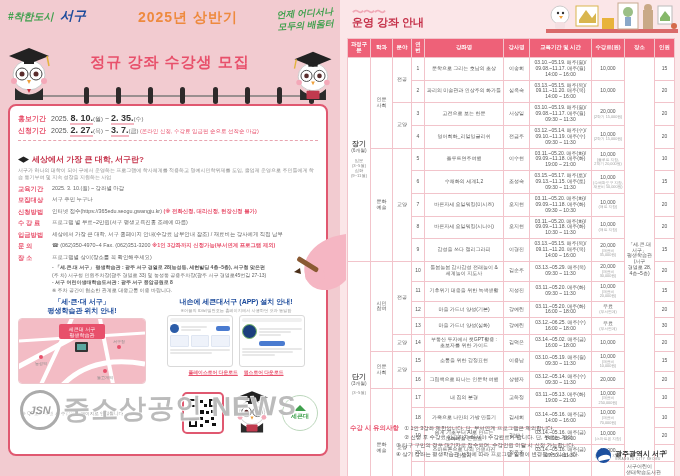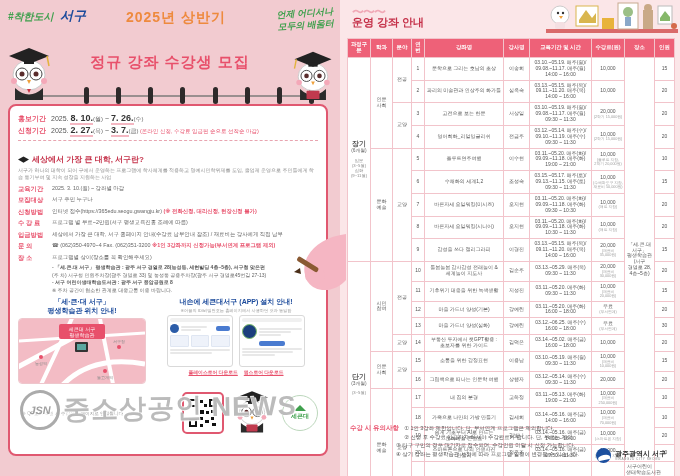--- a/index.html
+++ b/index.html
@@ -4,21 +4,21 @@
 <style>
   html,body{margin:0;padding:0;}
   body{font-family:"Liberation Sans","DejaVu Sans",sans-serif;}
   .page{position:relative;width:680px;height:476px;background:#f2cbd0;overflow:hidden;}
 
   
   .left-panel{position:absolute;left:0;top:0;width:340px;height:476px;}
   .badge{position:absolute;left:8px;top:7px;line-height:1;}
   .badge .hash{font-size:10px;font-weight:bold;font-style:italic;color:#3fa04d;}
   .badge .bname{font-size:13px;font-weight:bold;font-style:italic;color:#1b4a9b;margin-left:2px;margin-top:30px;}
-  .semester{position:absolute;left:0;top:9px;width:352px;text-align:center;font-size:14px;font-weight:bold;color:#ee8a3e;letter-spacing:1px;}
+  .semester{position:absolute;left:12px;top:9px;width:352px;text-align:center;font-size:14px;font-weight:bold;color:#ee8a3e;letter-spacing:1px;}
   .main-title{position:absolute;left:0;top:28px;width:340px;text-align:center;font-weight:bold;color:#1b4a9b;font-size:14px;white-space:nowrap;}
   .main-title .big{font-size:18px;}
   .sub-title{position:absolute;left:0;top:53px;width:340px;text-align:center;font-weight:bold;color:#e8506b;font-size:15px;letter-spacing:1px;}
   .slogan{position:absolute;right:6px;top:8px;text-align:right;color:#3fa04d;font-size:9px;font-weight:bold;font-style:italic;transform:rotate(-4deg);line-height:1.3;}
   .strip-line{position:absolute;left:28px;top:95px;width:288px;height:2px;background:#9a8f8f;border-radius:2px;}
   .strip-ticks{position:absolute;left:84px;top:87px;width:230px;display:flex;justify-content:space-between;}
   .strip-ticks i{width:5px;height:17px;background:#2e2a2a;border-radius:3px;}
 
   .mascot{position:absolute;}
   .mascot.m-left{left:2px;top:44px;}
@@ -176,21 +176,21 @@
         <circle cx="12" cy="37" r="3" fill="#f4a8b8"></circle>
         <circle cx="42" cy="37" r="3" fill="#f4a8b8"></circle>
         <path d="M13 44 Q27 57 41 44 L41 56 L13 56 Z" fill="#2b2b2b"></path>
         <rect x="20" y="46" width="14" height="9" rx="1" fill="#c03a4e"></rect>
       </svg>
     </div>
 
     <div class="card">
 
       <div class="period-row">
-        <span class="lab">홍보기간</span><span id="promo-line"><span class="seg-n">2025. </span><span class="seg-b">8. 10.</span><span class="seg-s">(월)</span><span class="seg-n"> ~ </span><span class="seg-b">7. 26.</span><span class="seg-s">(수)</span></span>
+        <span class="lab">홍보기간</span><span id="promo-line"><span class="seg-n">2025. </span><span class="seg-b">8. 10.</span><span class="seg-s">(월)</span><span class="seg-n"> ~ </span><span class="seg-b">2. 35.</span><span class="seg-s">(수)</span></span>
       </div>
       <div class="period-row">
         <span class="lab">신청기간</span><span id="apply-line"><span class="seg-n">2025. </span><span class="seg-b">2. 27.</span><span class="seg-s">(목)</span><span class="seg-n"> ~ </span><span class="seg-b">3.  7.</span><span class="seg-s">(금)</span><span class="seg-r"> (온라인 신청, 수강료 입금된 순으로 선착순 마감)</span></span>
       </div>
 
       <div class="dash-div"></div>
 
       <div class="about-head">
         <span class="cap-ico"></span><span>세상에서 가장 큰 대학, 서구란?</span>
       </div>

